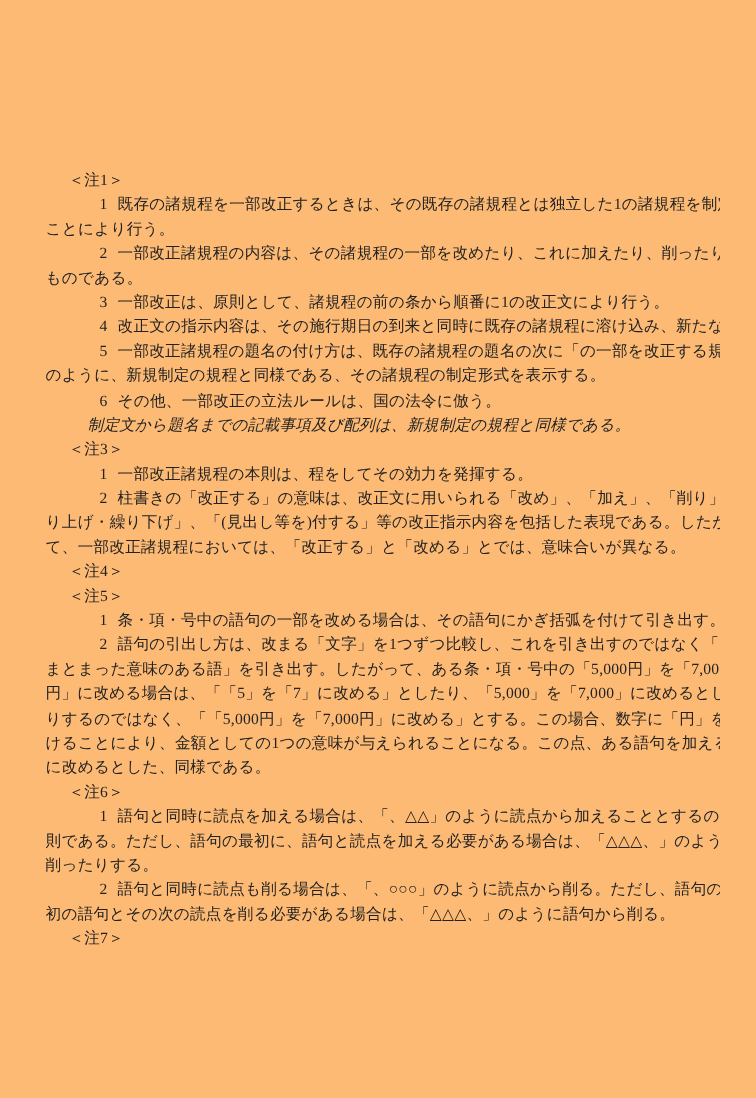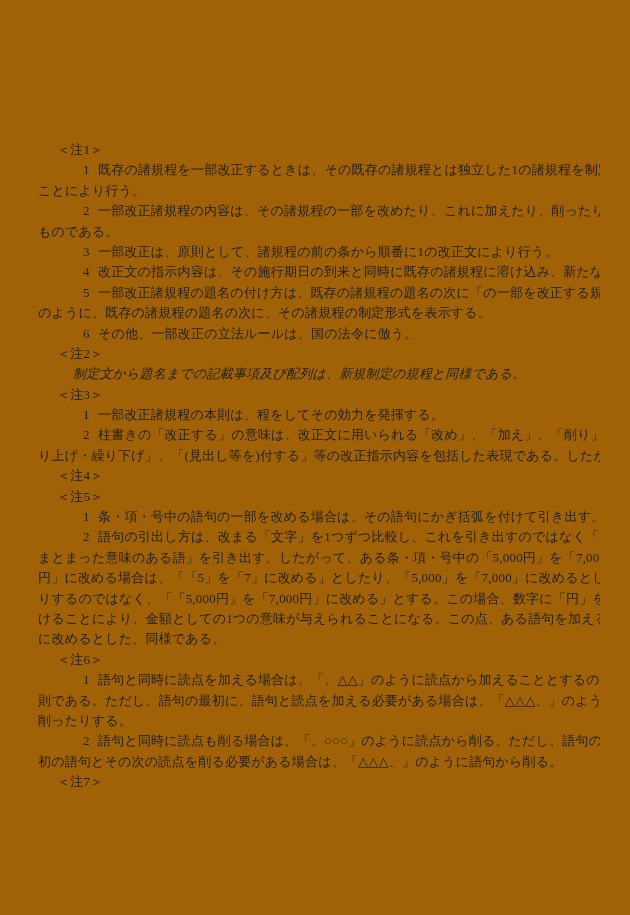--- a/index.html
+++ b/index.html
@@ -9,21 +9,21 @@
   body {
     width: 630px;
     height: 915px;
     background: #f4f4f4;
     font-family: "Liberation Serif", "DejaVu Serif", serif;
   }
   .page {
     position: relative;
     width: 630px;
     height: 915px;
-    background: #a16207;
+    background: #fdba74;
     overflow: hidden;
     box-sizing: border-box;
   }
   .doc {
     position: absolute;
     top: 140px;
     left: 38px;
     right: 30px;
     color: #222;
     font-size: 13px;
@@ -52,28 +52,28 @@
 <div class="page">
   <div class="doc">
       <div class="line note-header">＜注1＞</div>
       <div class="line item"><span class="num">1</span><span>既存の諸規程を一部改正するときは、その既存の諸規程とは独立した1の諸規程を制定する</span></div>
       <div class="line cont">ことにより行う。</div>
       <div class="line item"><span class="num">2</span><span>一部改正諸規程の内容は、その諸規程の一部を改めたり、これに加えたり、削ったりする</span></div>
       <div class="line cont">ものである。</div>
       <div class="line item"><span class="num">3</span><span>一部改正は、原則として、諸規程の前の条から順番に1の改正文により行う。</span></div>
       <div class="line item"><span class="num">4</span><span>改正文の指示内容は、その施行期日の到来と同時に既存の諸規程に溶け込み、新たな諸規</span></div>
       <div class="line item"><span class="num">5</span><span>一部改正諸規程の題名の付け方は、既存の諸規程の題名の次に「の一部を改正する規程」</span></div>
-      <div class="line cont">のように、既存の諸規程の題名の次に、その諸規程の制定形式を表示する。</div>
+      <div class="line cont">のように、新規制定の規程と同様である、その諸規程の制定形式を表示する。</div>
       <div class="line item"><span class="num">6</span><span>その他、一部改正の立法ルールは、国の法令に倣う。</span></div>
-      <div class="line note-header">＜注2＞</div>
       <div class="line para">制定文から題名までの記載事項及び配列は、新規制定の規程と同様である。</div>
       <div class="line note-header">＜注3＞</div>
       <div class="line item"><span class="num">1</span><span>一部改正諸規程の本則は、程をしてその効力を発揮する。</span></div>
       <div class="line item"><span class="num">2</span><span>柱書きの「改正する」の意味は、改正文に用いられる「改め」、「加え」、「削り」、「繰</span></div>
       <div class="line cont">り上げ・繰り下げ」、「(見出し等を)付する」等の改正指示内容を包括した表現である。したがっ</div>
+      <div class="line cont">て、一部改正諸規程においては、「改正する」と「改める」とでは、意味合いが異なる。</div>
       <div class="line note-header">＜注4＞</div>
       <div class="line note-header">＜注5＞</div>
       <div class="line item"><span class="num">1</span><span>条・項・号中の語句の一部を改める場合は、その語句にかぎ括弧を付けて引き出す。</span></div>
       <div class="line item"><span class="num">2</span><span>語句の引出し方は、改まる「文字」を1つずつ比較し、これを引き出すのではなく「1つの</span></div>
       <div class="line cont">まとまった意味のある語」を引き出す。したがって、ある条・項・号中の「5,000円」を「7,000</div>
       <div class="line cont">円」に改める場合は、「「5」を「7」に改める」としたり、「5,000」を「7,000」に改めるとした</div>
       <div class="line cont">りするのではなく、「「5,000円」を「7,000円」に改める」とする。この場合、数字に「円」を付</div>
       <div class="line cont">けることにより、金額としての1つの意味が与えられることになる。この点、ある語句を加える場</div>
       <div class="line cont">に改めるとした、同様である。</div>
       <div class="line note-header">＜注6＞</div>

